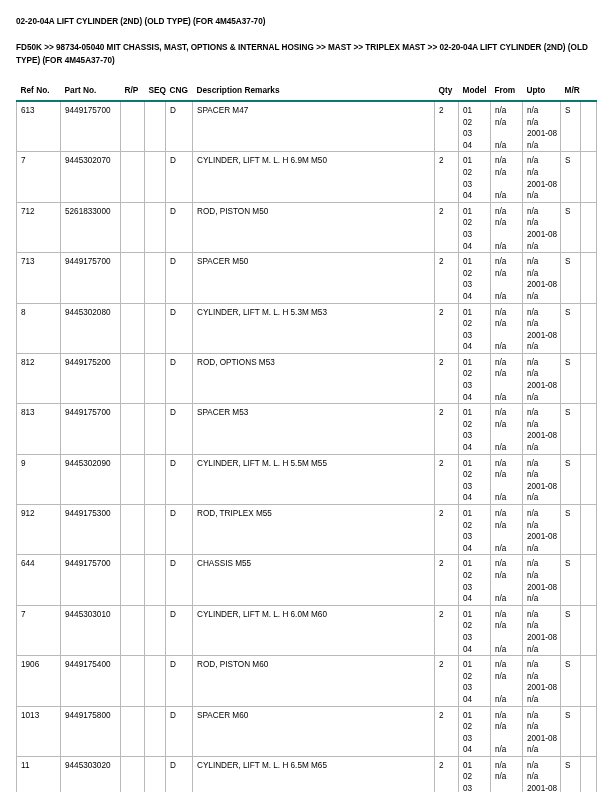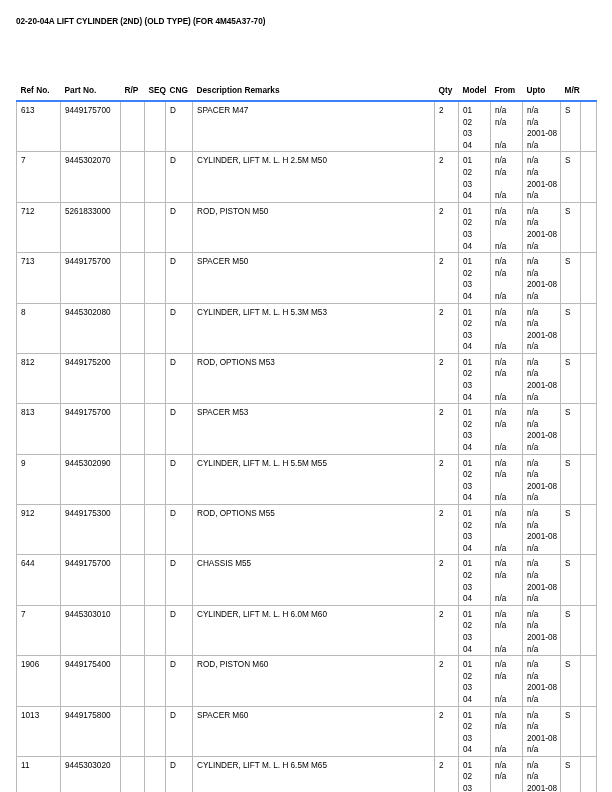--- a/index.html
+++ b/index.html
@@ -57,21 +57,21 @@
   table.parts thead th {
     font-size: 8.3px;
     font-weight: bold;
     text-align: left;
     padding: 0 0 5px 4px;
     border: none;
     vertical-align: bottom;
     white-space: nowrap;
   }
   table.parts thead tr.header-row th {
-    border-bottom: 2px solid #3b82f6;
+    border-bottom: 2px solid #0f766e;
   }
   table.parts tbody td {
     border-left: 1px solid #b9b9b9;
     border-bottom: 1px solid #b9b9b9;
     padding: 3px 0 0 4px;
     vertical-align: top;
     height: 43px;
     box-sizing: border-box;
     line-height: 11.6px;
     overflow: hidden;
@@ -108,20 +108,21 @@
   col.c-mr    { width: 20px; }
   col.c-end   { width: 16px; }
 </style>
 </head>
 <body>
 
 <div class="page">
 
   <div class="doc-title">02-20-04A LIFT CYLINDER (2ND) (OLD TYPE) (FOR 4M45A37-70)</div>
 
+  <div class="breadcrumb">FD50K &gt;&gt; 98734-05040 MIT CHASSIS, MAST, OPTIONS &amp; INTERNAL HOSING &gt;&gt; MAST &gt;&gt; TRIPLEX MAST &gt;&gt; 02-20-04A LIFT CYLINDER (2ND) (OLD TYPE) (FOR 4M45A37-70)</div>
 
   <div class="table-wrap">
     <table class="parts">
       <colgroup>
         <col class="c-ref">
           <col class="c-part">
           <col class="c-rp">
           <col class="c-seq">
         <col class="c-cng">
           <col class="c-desc">
@@ -183,21 +184,21 @@
             </td>
             <td>S</td>
             <td class="last-col"></td>
           </tr>
           <tr>
             <td>7</td>
             <td>9445302070</td>
             <td></td>
             <td></td>
             <td>D</td>
-            <td>CYLINDER, LIFT M. L. H 2.5M M50</td>
+            <td>CYLINDER, LIFT M. L. H 6.9M M50</td>
             <td>2</td>
             <td>
               <span class="sub-lines">
                 <span>01</span>
                 <span>02</span>
                 <span>03</span>
                 <span>04</span>
               </span>
             </td>
             <td>
@@ -428,21 +429,21 @@
             </td>
             <td>S</td>
             <td class="last-col"></td>
           </tr>
           <tr>
             <td>912</td>
             <td>9449175300</td>
             <td></td>
             <td></td>
             <td>D</td>
-            <td>ROD, OPTIONS M55</td>
+            <td>ROD, TRIPLEX M55</td>
             <td>2</td>
             <td>
               <span class="sub-lines">
                 <span>01</span>
                 <span>02</span>
                 <span>03</span>
                 <span>04</span>
               </span>
             </td>
             <td>

